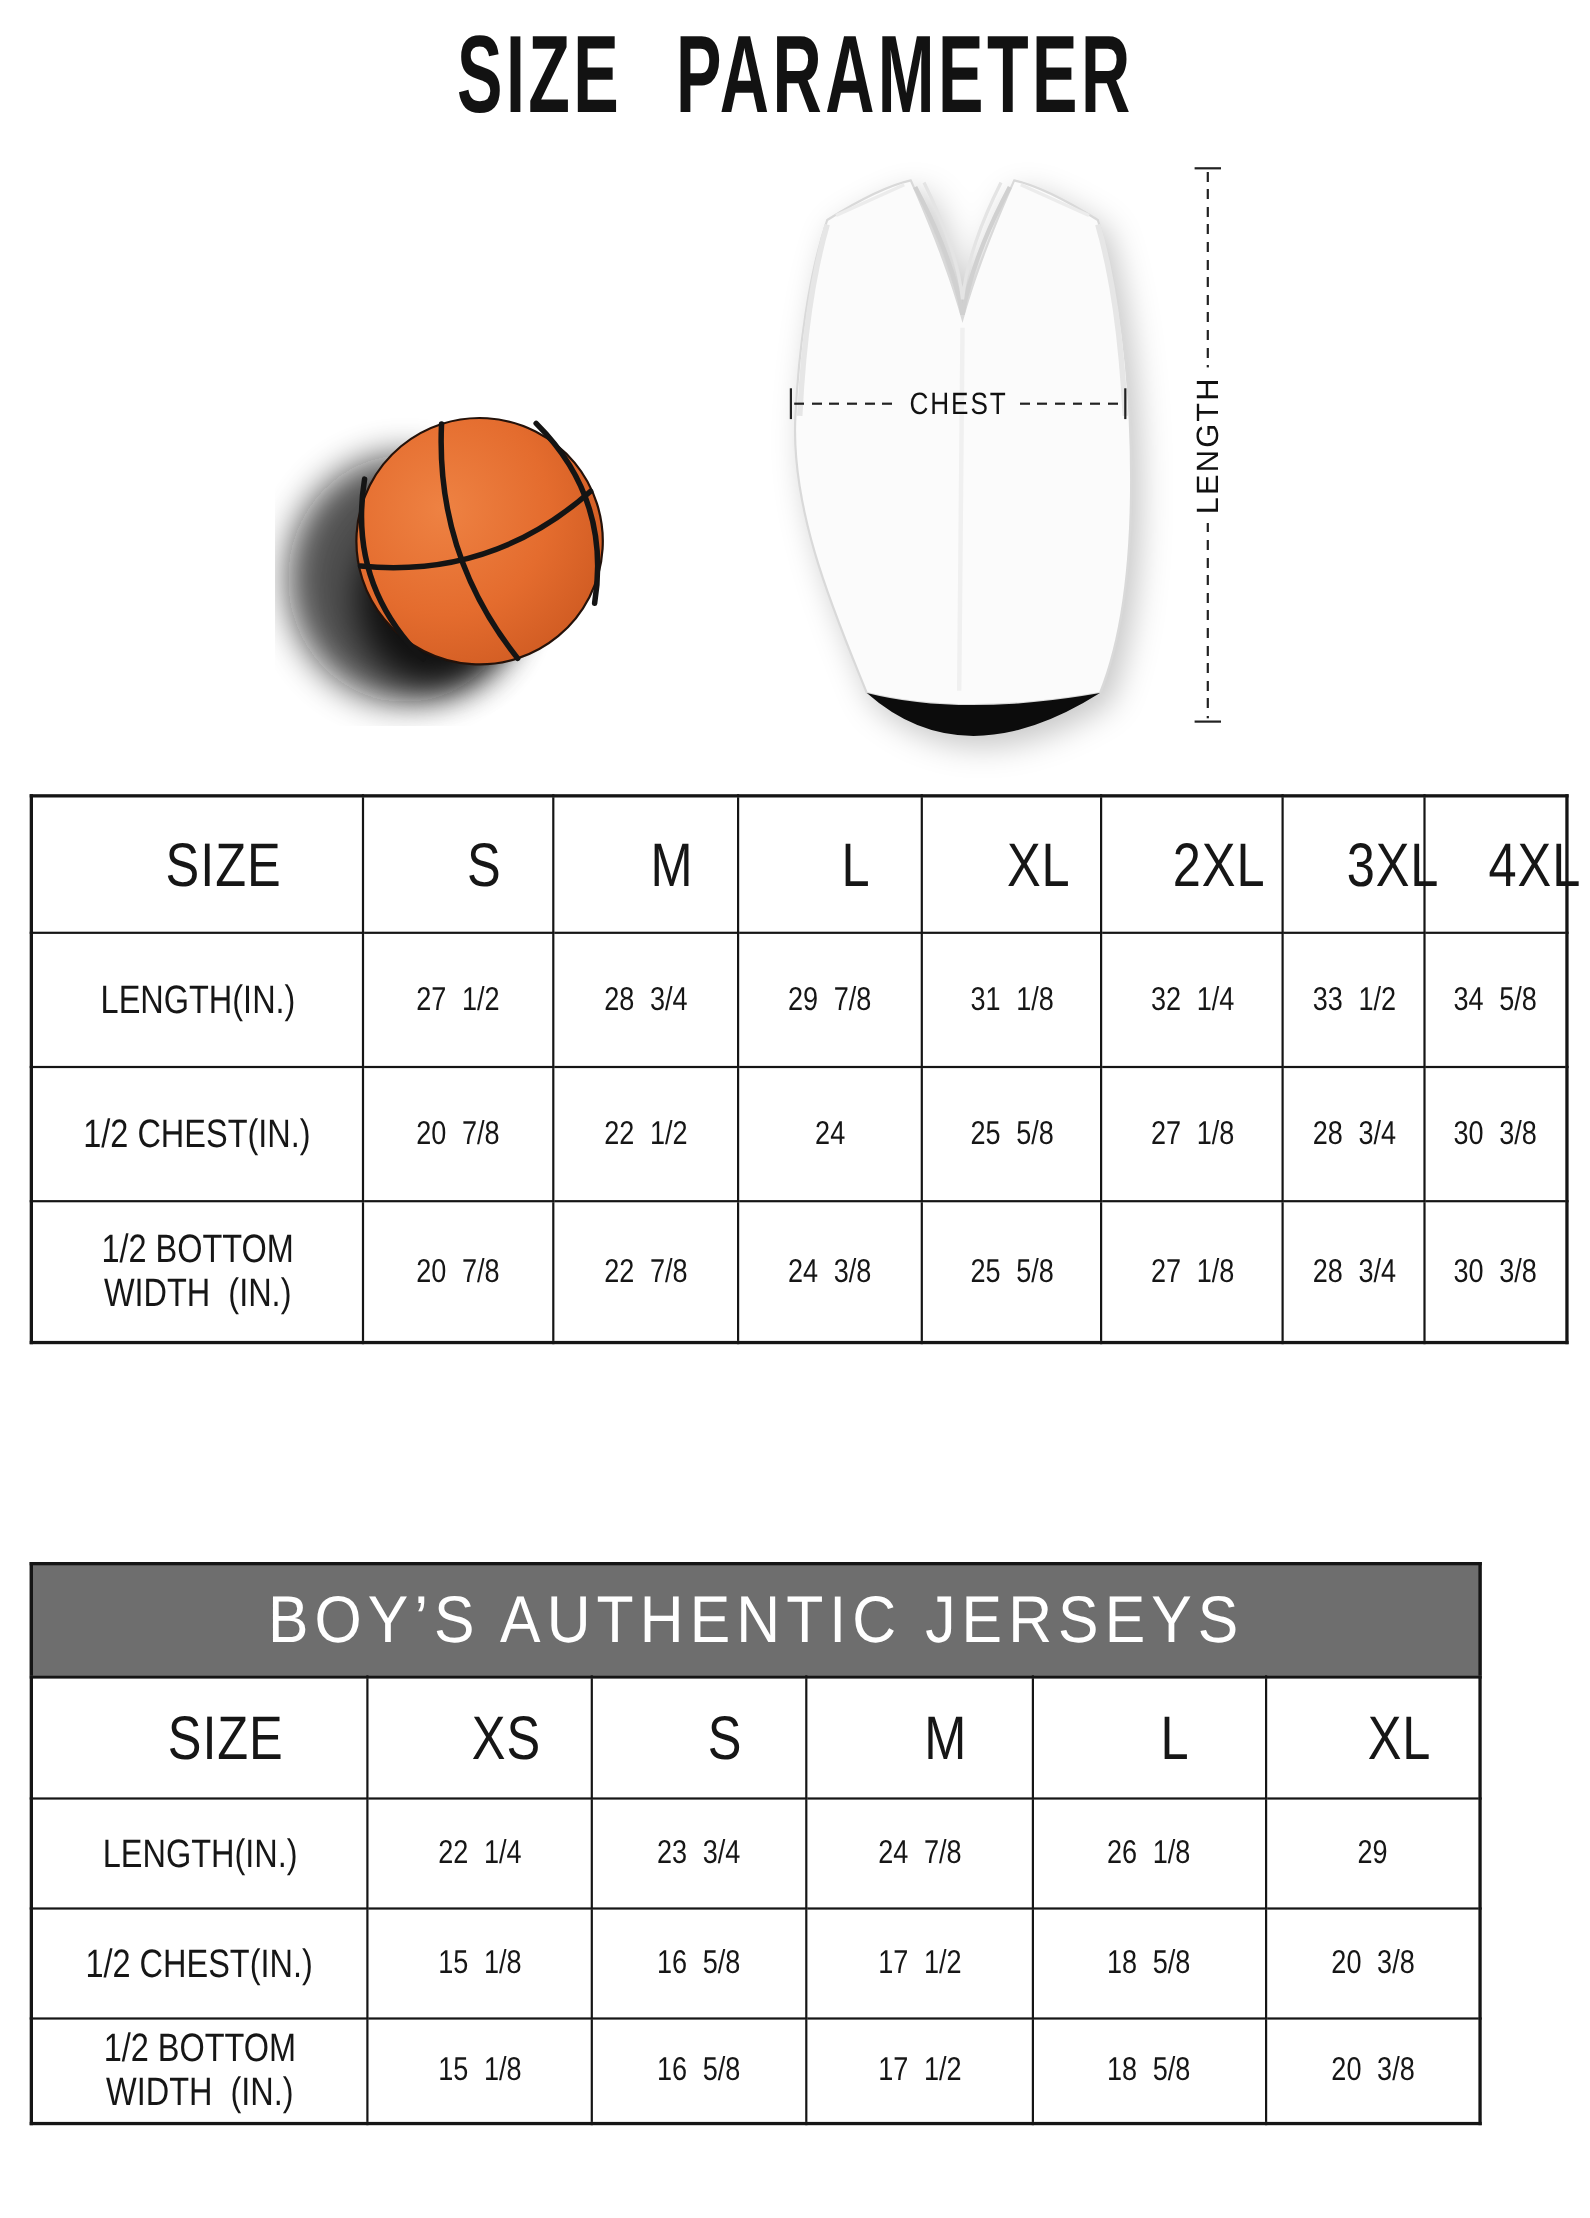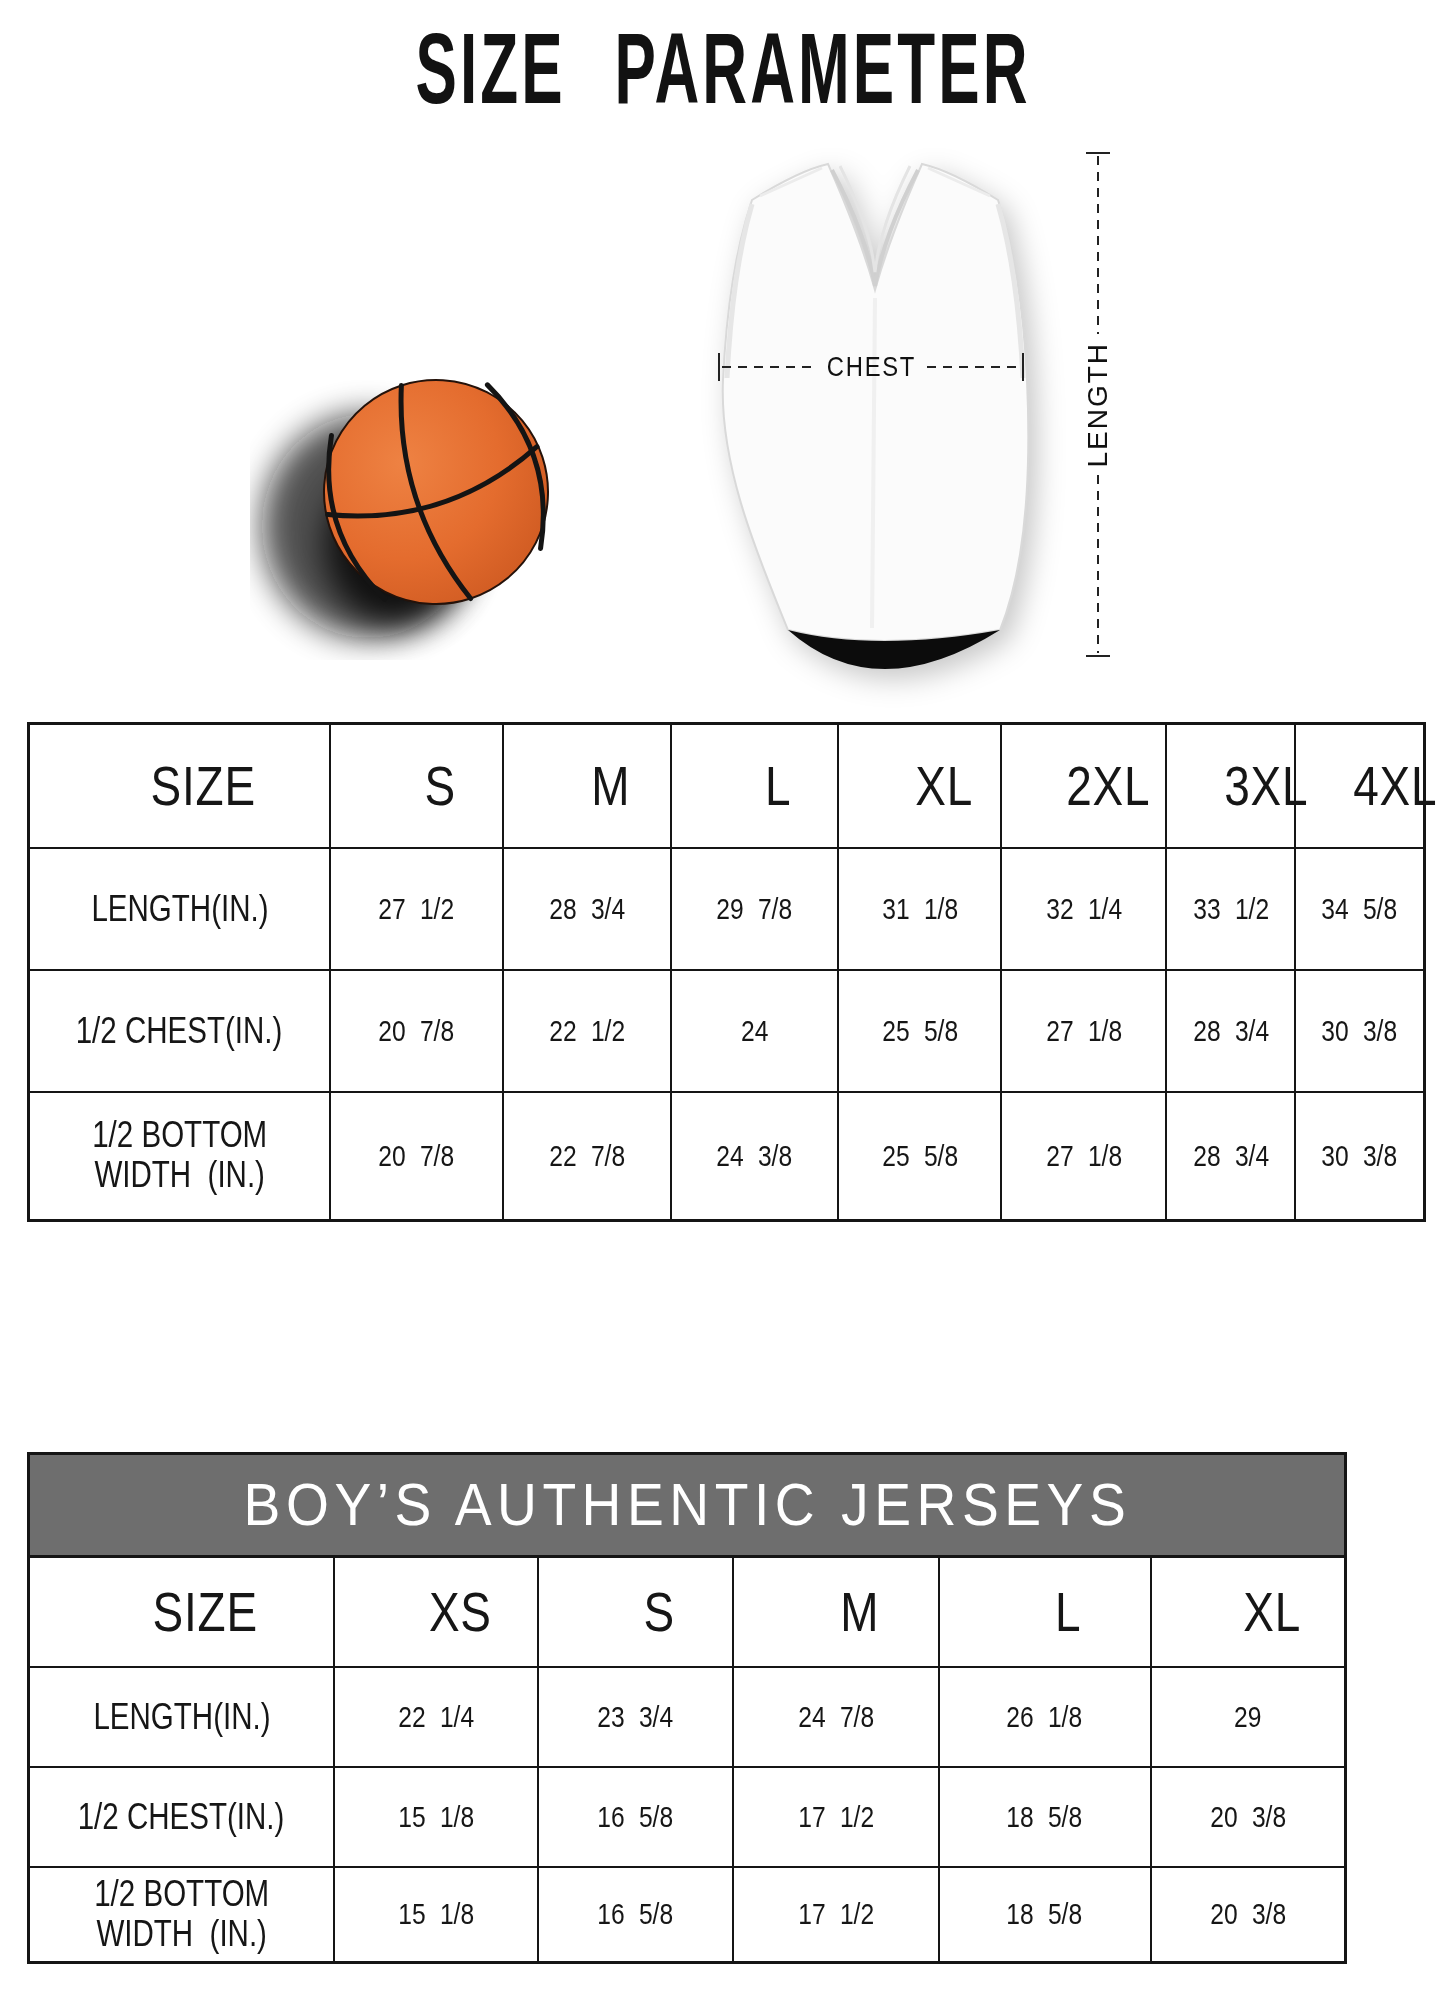--- a/index.html
+++ b/index.html
@@ -31,21 +31,21 @@
   .length-line{position:absolute;left:1080px;top:152px;width:36px;height:505px;
       display:flex;flex-direction:column;align-items:center;}
   .tick-h{height:2px;width:24px;background:#222;flex:0 0 auto;}
   .dash-v{flex:1 1 auto;width:2px;margin:2px 0;
       background:repeating-linear-gradient(180deg,#222 0 9px,transparent 9px 16px);}
   .length-line .measure-label{flex:0 0 auto;writing-mode:vertical-rl;transform:rotate(180deg);padding:6px 0;}
 
   
   .size-section{position:absolute;}
   .size-section.men{left:27px;top:722px;width:1399px;}
-  .size-section.boy{left:27px;top:1420px;width:1320px;margin-top:32px;}
+  .size-section.boy{left:27px;top:1420px;width:1320px;}
 
   .band{display:flex;align-items:center;justify-content:center;color:#fff;}
   .men .band{height:137px;}
   .boy .band{height:103px;border:3px solid #151515;border-bottom:none;box-sizing:border-box;}
   .band .cx-band{display:inline-block;transform:scaleX(0.92);transform-origin:50% 50%;
       font-size:60px;letter-spacing:6px;line-height:1;}
 
   table.sizes{border-collapse:collapse;table-layout:fixed;width:100%;background:#fff;
       border:3px solid #151515;}
   table.sizes th,table.sizes td{border:2px solid #151515;text-align:center;vertical-align:middle;padding:0;}

